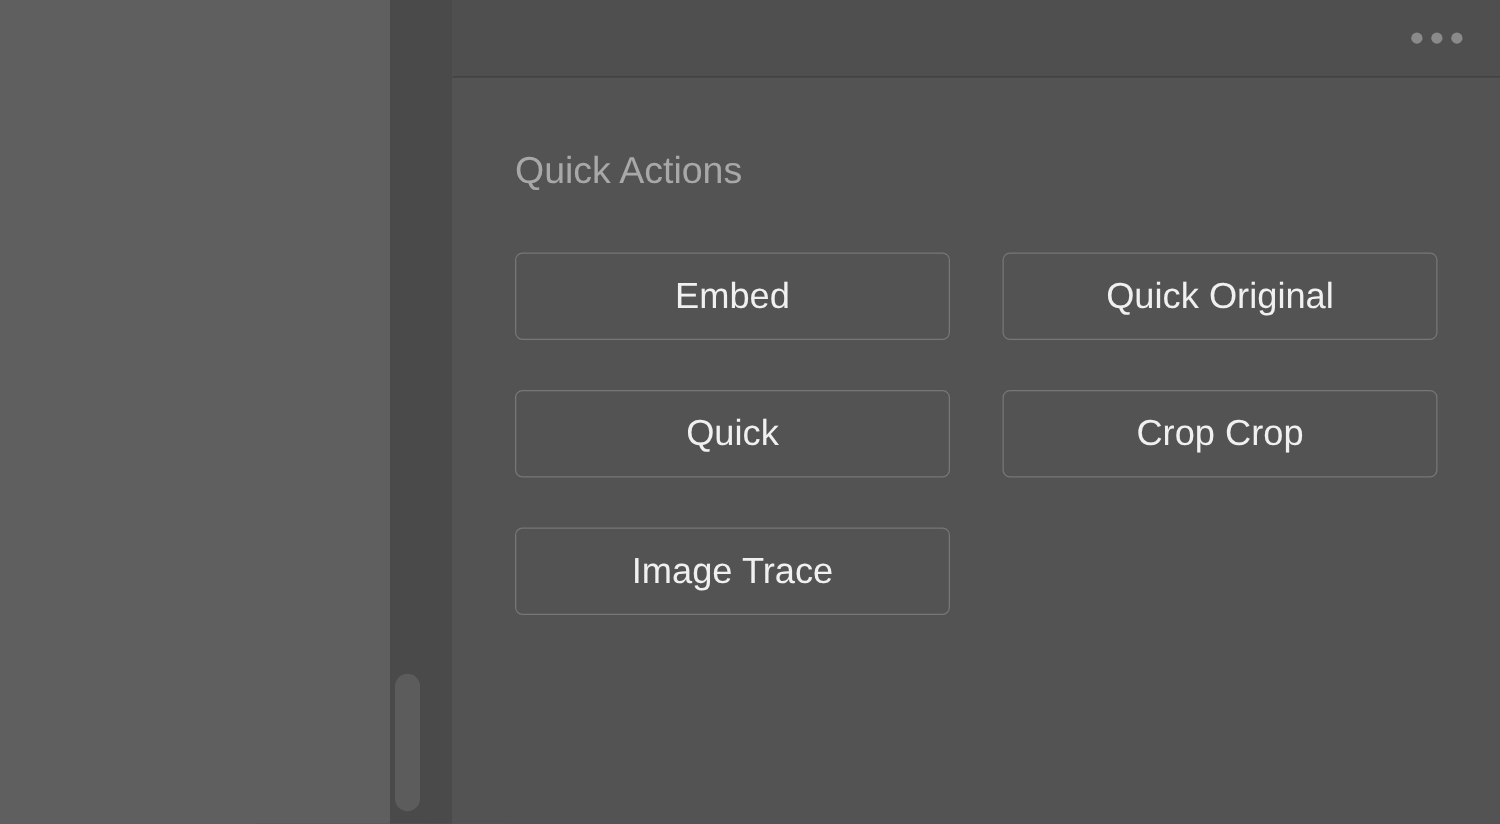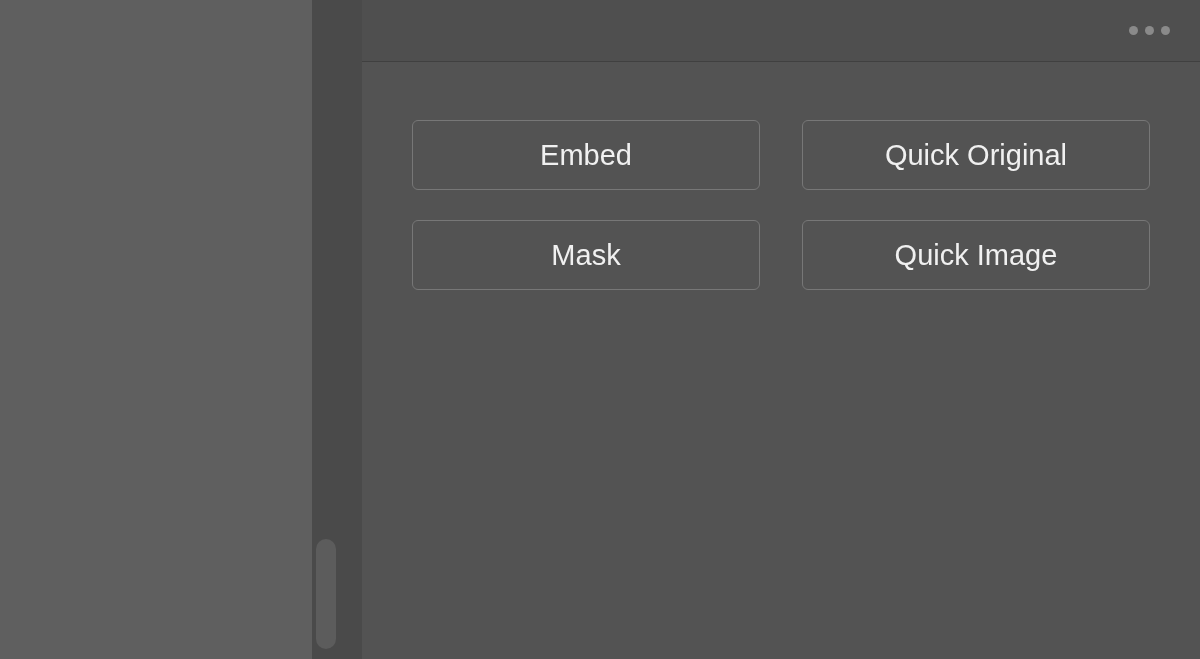--- a/index.html
+++ b/index.html
@@ -87,21 +87,21 @@
     .section-title {
       color: #a8a8a8;
       font-size: 30px;
       font-weight: 400;
       margin-bottom: 48px;
     }
     
     .button-grid {
       display: grid;
       grid-template-columns: 1fr 1fr;
-      gap: 30px 42px;
+      gap: 40px 42px;
     }
     
     .action-button {
       height: 70px;
       background: transparent;
       border: 1.5px solid #777777;
       border-radius: 6px;
       color: #f0f0f0;
       font-size: 29px;
       font-weight: 500;
@@ -126,21 +126,23 @@
 <div class="properties-panel">
   <div class="panel-header">
     <div class="panel-menu-dots">
       <span></span>
       <span></span>
       <span></span>
     </div>
   </div>
 
   <div class="panel-content">
+    <h2 class="section-title">Quick Actions</h2>
 
     <div class="button-grid">
       <button class="action-button">Embed</button>
       <button class="action-button">Quick Original</button>
-      <button class="action-button">Mask</button>
-      <button class="action-button">Quick Image</button>
+      <button class="action-button">Quick</button>
+      <button class="action-button">Crop Crop</button>
+      <button class="action-button">Image Trace</button>
     </div>
   </div>
 </div>
 
 </body></html>

